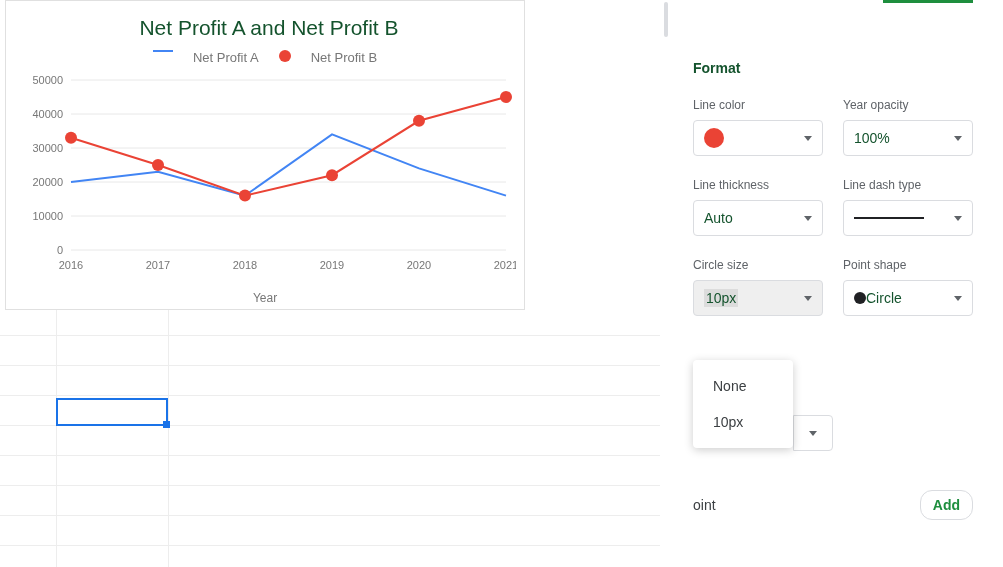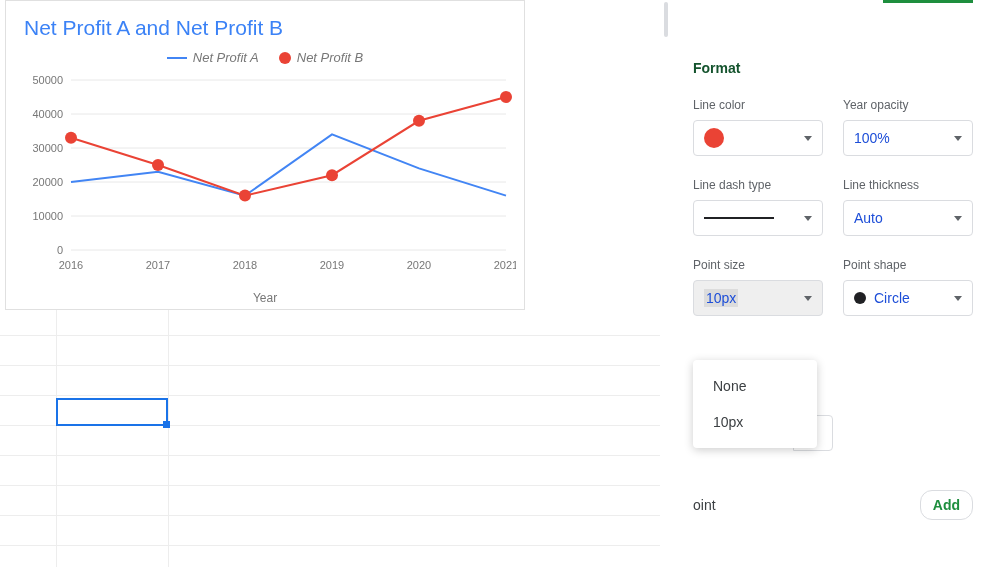--- a/index.html
+++ b/index.html
@@ -23,37 +23,37 @@
       left: 5px;
       top: 0;
       width: 520px;
       height: 310px;
       border: 1px solid #e0e0e0;
       padding: 15px 10px 10px 10px;
       background: #fff;
     }
     .chart-title {
       font-size: 21px;
-      color: #3b82f6;
+      color: #14532d;
       margin-bottom: 10px;
       padding-left: 8px;
+      text-align: center;
     }
     .legend {
       display: flex;
       justify-content: center;
       gap: 20px;
       margin-bottom: 10px;
       font-size: 13px;
       color: #777;
     }
     .legend-item {
       display: flex;
-      align-items: center;
-      gap: 6px;
-      font-style: italic;
+      align-items: flex-start;
+      gap: 20px;
     }
     .legend-line {
       width: 20px;
       height: 2px;
       background: #4285f4;
     }
     .legend-dot {
       width: 12px;
       height: 12px;
       border-radius: 50%;
@@ -145,21 +145,21 @@
     }
     .select-box {
       border: 1px solid #dadce0;
       border-radius: 4px;
       height: 36px;
       display: flex;
       align-items: center;
       justify-content: space-between;
       padding: 0 10px;
       font-size: 14px;
-      color: #1d4ed8;
+      color: #14532d;
       cursor: pointer;
     }
     .select-box.grey {
       background: #efefef;
     }
     .caret {
       width: 0;
       height: 0;
       border-left: 4px solid transparent;
       border-right: 4px solid transparent;
@@ -178,28 +178,27 @@
     }
     .shape-circle {
       width: 12px;
       height: 12px;
       border-radius: 50%;
       background: #202124;
     }
     .shape-row {
       display: flex;
       align-items: center;
-      gap: 8px;
     }
 
     .dropdown-menu {
       position: absolute;
       left: 20px;
       top: 360px;
-      width: 124px;
+      width: 100px;
       background: #fff;
       border-radius: 4px;
       box-shadow: 0 2px 10px rgba(0,0,0,0.2);
       padding: 8px 0;
       z-index: 10;
     }
     .dropdown-item {
       padding: 10px 20px;
       font-size: 14px;
       color: #3c4043;
@@ -335,38 +334,38 @@
       <div class="control-label">Year opacity</div>
       <div class="select-box">
         <span>100%</span>
         <div class="caret"></div>
       </div>
     </div>
   </div>
 
   <div class="control-row">
     <div class="control-group">
+      <div class="control-label">Line thickness</div>
+      <div class="select-box">
+        <span>Auto</span>
+        <div class="caret"></div>
+      </div>
+    </div>
+    <div class="control-group">
       <div class="control-label">Line dash type</div>
       <div class="select-box">
         <div class="line-dash-sample"></div>
         <div class="caret"></div>
       </div>
     </div>
-    <div class="control-group">
-      <div class="control-label">Line thickness</div>
-      <div class="select-box">
-        <span>Auto</span>
-        <div class="caret"></div>
-      </div>
-    </div>
   </div>
 
   <div class="control-row">
     <div class="control-group">
-      <div class="control-label">Point size</div>
+      <div class="control-label">Circle size</div>
       <div class="select-box grey">
         <span class="highlight">10px</span>
         <div class="caret"></div>
       </div>
     </div>
     <div class="control-group">
       <div class="control-label">Point shape</div>
       <div class="select-box">
         <div class="shape-row">
           <div class="shape-circle"></div>

